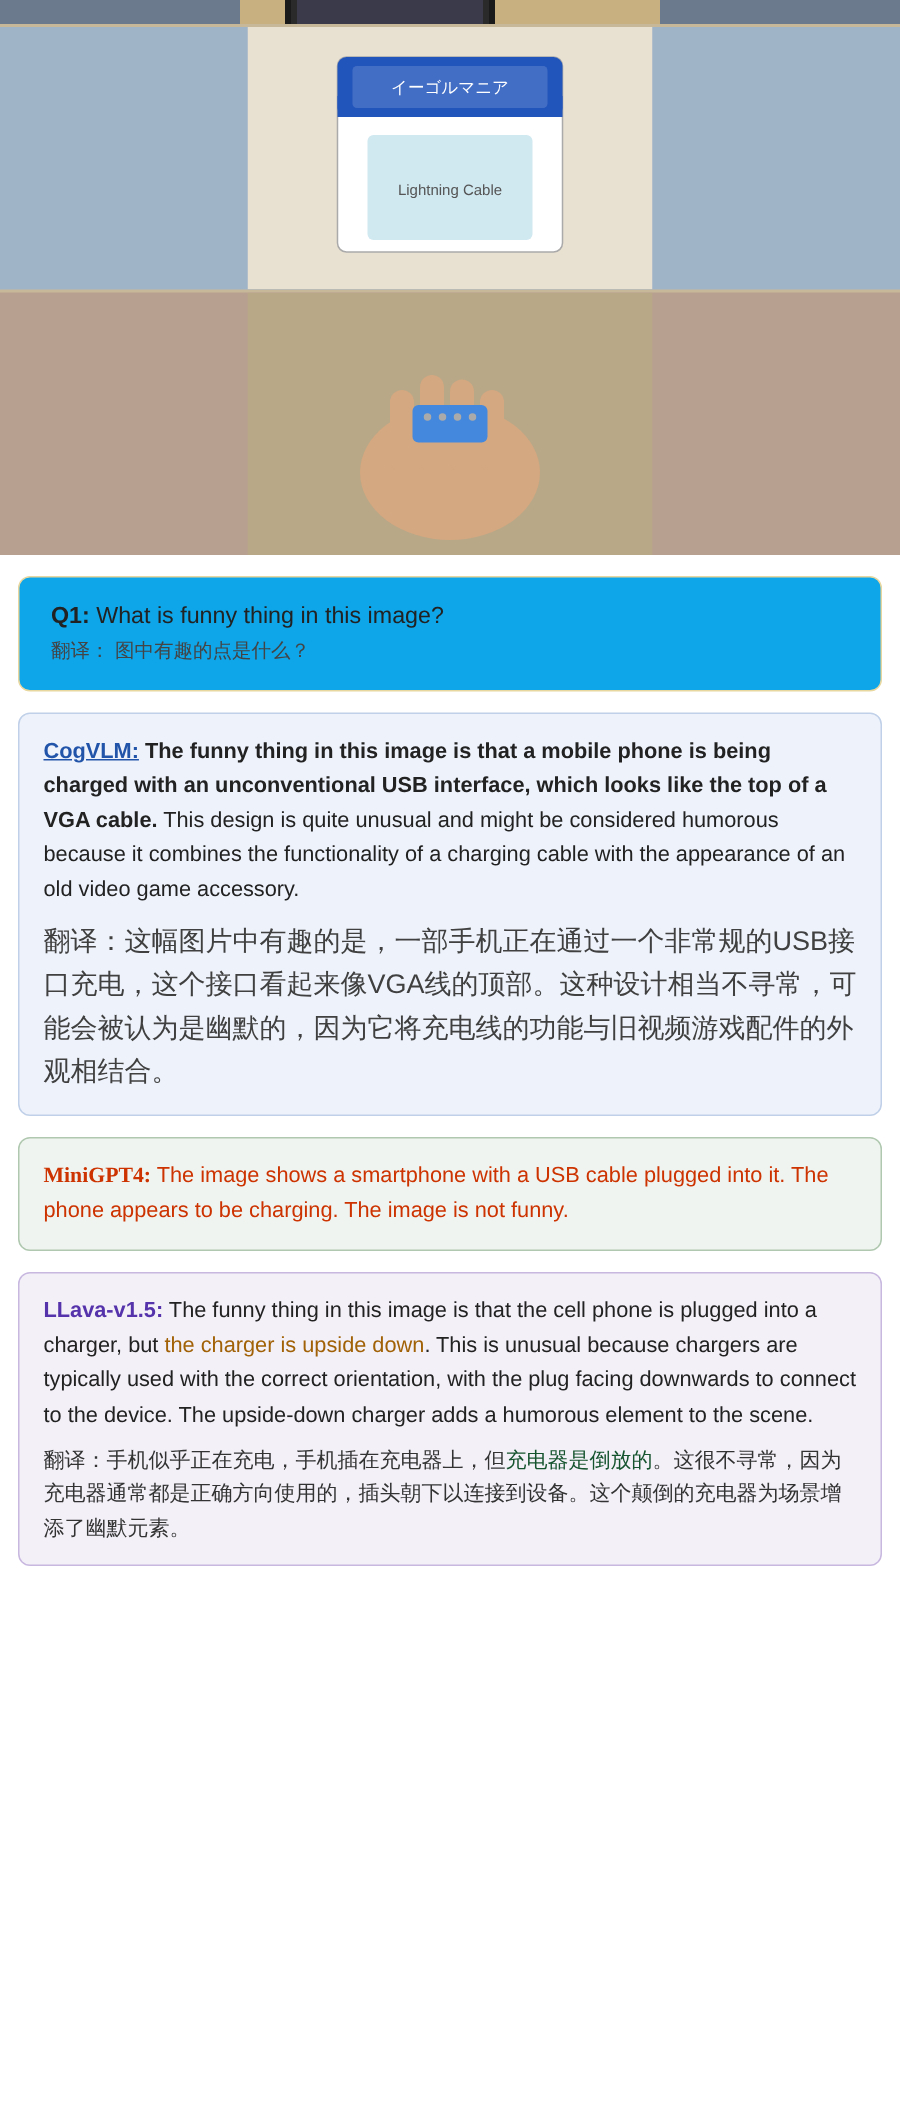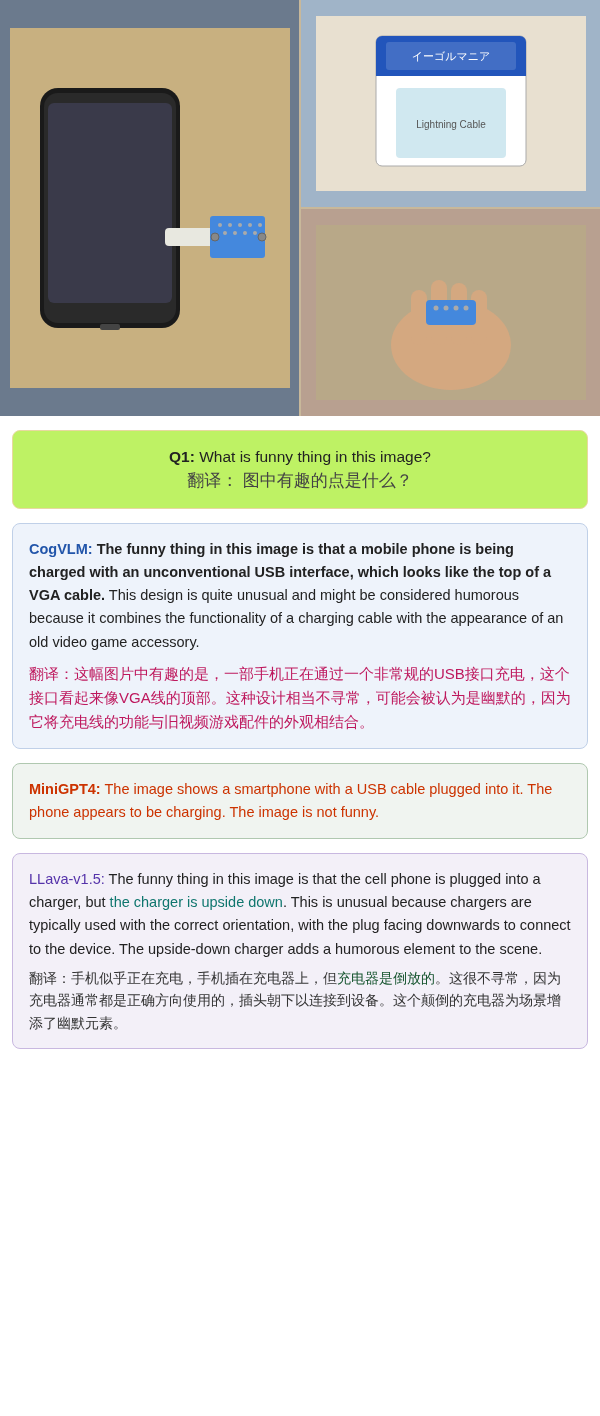--- a/index.html
+++ b/index.html
@@ -7,24 +7,24 @@
       width: 600px;
       background: #ffffff;
       font-family: Arial, sans-serif;
       font-size: 15px;
       color: #222;
     }
 
     
     .image-section {
       width: 100%;
-      height: 416px;
+      height: 370px;
       background: #c8b89a;
       display: grid;
-      grid-template-columns: 1fr 1fr;
+      grid-template-columns: 1fr;
       grid-template-rows: 1fr 1fr;
       gap: 2px;
       overflow: hidden;
     }
     .img-main {
       grid-row: 1 / 3;
       background: #6b7a8d;
       display: flex;
       align-items: center;
       justify-content: center;
@@ -40,101 +40,102 @@
     .img-bottom-right {
       background: #b8a090;
       display: flex;
       align-items: center;
       justify-content: center;
       overflow: hidden;
     }
 
     
     .question-section {
-      background: #bef264;
+      background: #0ea5e9;
       border: 1.5px solid #e8d8a0;
       border-radius: 8px;
       margin: 14px 12px;
-      padding: 14px 0;
-      text-align: center;
+      padding: 14px 21px;
     }
     .question-text {
       font-size: 15.5px;
       line-height: 1.5;
     }
     .question-label {
       font-weight: bold;
       color: #222;
     }
     .question-body {
       color: #222;
     }
     .question-translation {
       color: #444;
       margin-top: 20px;
-      font-size: 17px;
+      font-size: 13px;
     }
 
     
     .answer-card {
       border-radius: 8px;
       margin: 14px 12px;
       padding: 14px 16px;
       line-height: 1.6;
       font-size: 14.5px;
     }
 
     
     .cogvlm-card {
       background: #eef3fb;
       border: 1.5px solid #c0d0e8;
     }
     .cogvlm-label {
       color: #2255aa;
       font-weight: bold;
+      text-decoration: underline;
     }
     .cogvlm-bold {
       font-weight: bold;
     }
     .cogvlm-translation {
-      color: #be185d;
+      color: #404040;
       margin-top: 8px;
-      font-size: 15px;
+      font-size: 18px;
     }
 
     
     .minigpt4-card {
       background: #f0f4f0;
       border: 1.5px solid #b0c8b0;
     }
     .minigpt4-label {
       color: #cc3300;
       font-weight: bold;
+      font-family: Liberation Serif, serif;
     }
     .minigpt4-body {
       color: #cc3300;
       text-align: right;
     }
     .minigpt4-translation {
       color: #333;
       margin-top: 6px;
       font-size: 14px;
     }
 
     
     .llava-card {
       background: #f3f0f8;
       border: 1.5px solid #c8b8e0;
     }
     .llava-label {
       color: #5533aa;
-      font-weight: normal;
+      font-weight: bold;
     }
     .llava-red {
-      color: #0f766e;
+      color: #a16207;
     }
     .llava-translation {
       color: #333;
       margin-top: 6px;
       font-size: 14px;
     }
     .llava-translation-red {
       color: #14532d;
     }
   </style>

